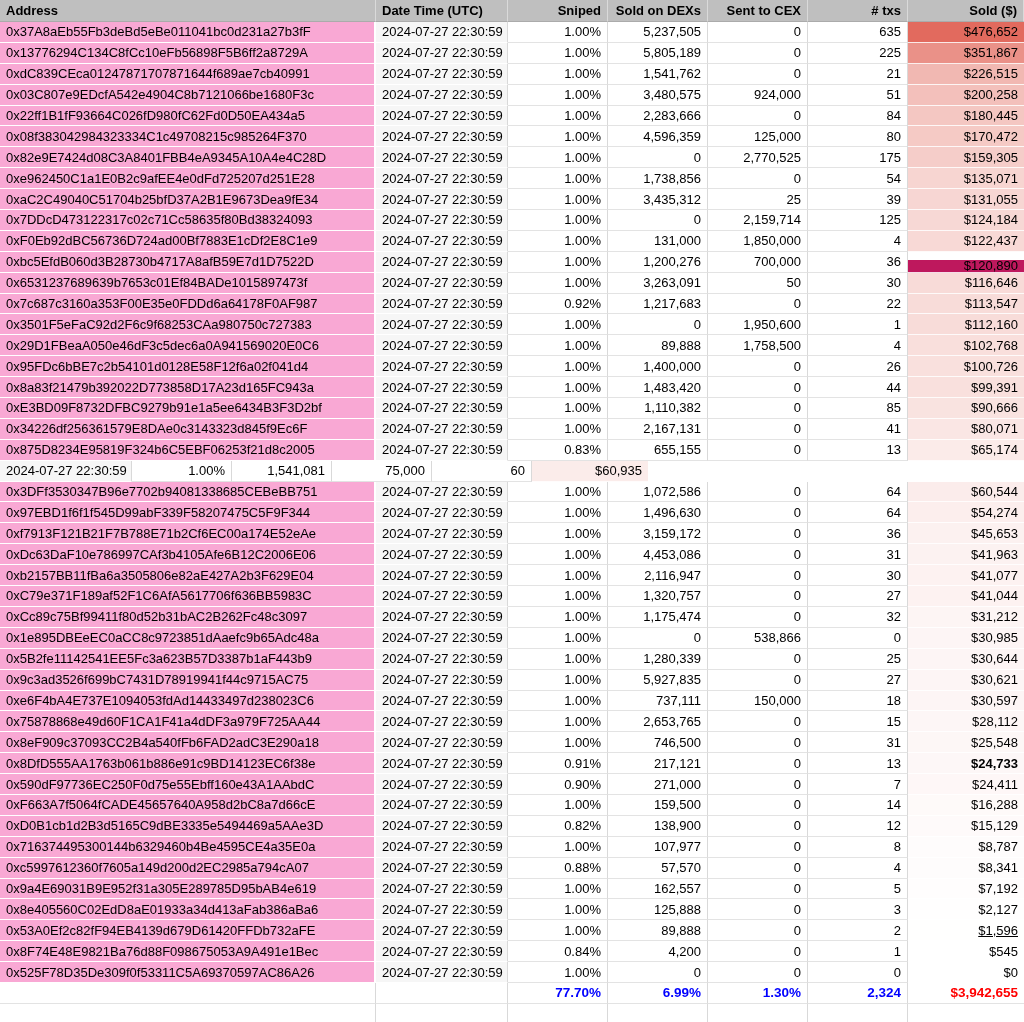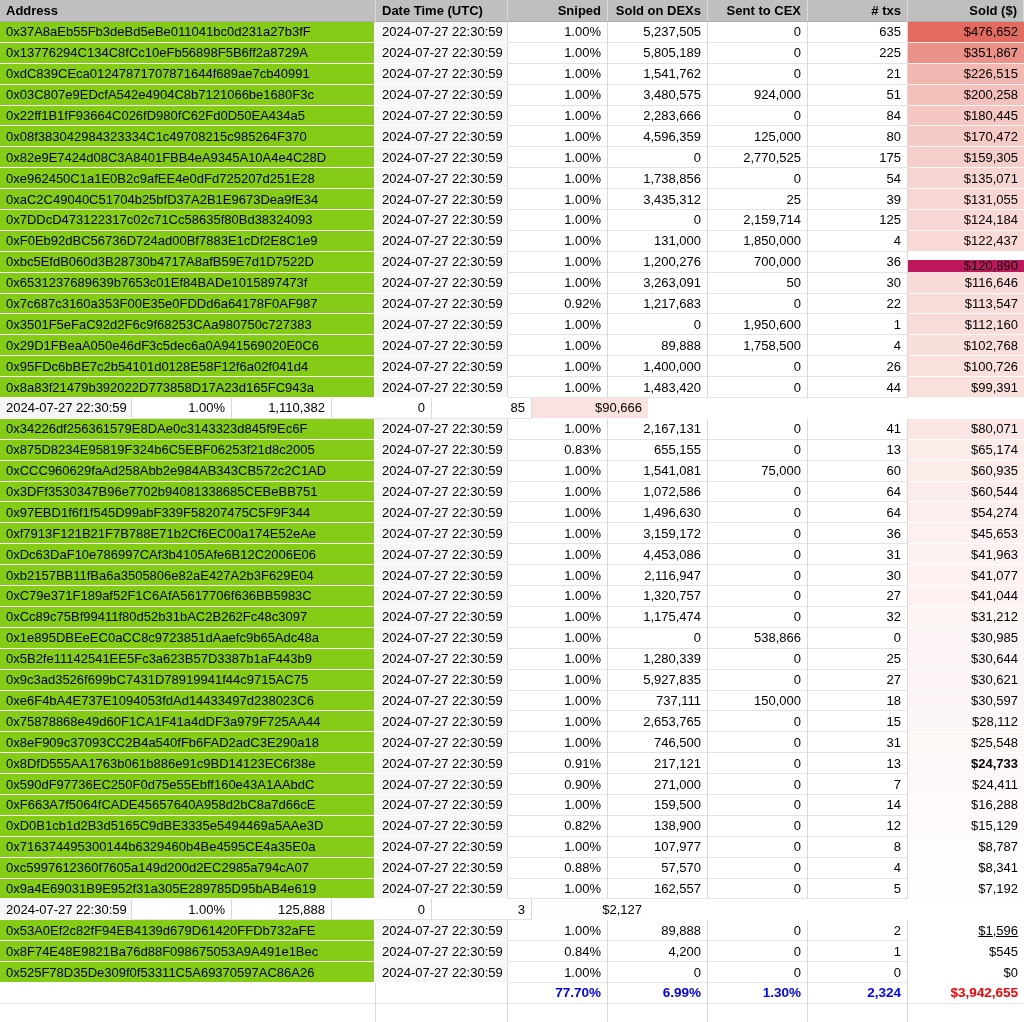--- a/index.html
+++ b/index.html
@@ -29,21 +29,21 @@
   .c5{width:100px;}
   .c6{width:116px;border-right:none;}
   .num{justify-content:flex-end;text-align:right;}
   
   .header .td{
     background:#bfbfbf;font-weight:bold;
     border-right:1px solid #dadada;
     border-bottom:1px solid #ababab;
   }
   
-  .body-row .c0{background:#84cc16;border-right:2px solid #ffffff;border-bottom:1px solid #ffffff;}
+  .body-row .c0{background:#f9a8d4;border-right:2px solid #ffffff;border-bottom:1px solid #ffffff;}
   .body-row .c1{background:#f6f6f6;border-bottom:1px solid #ffffff;}
   .body-row .c6{border-bottom:1px solid rgba(255,255,255,.85);}
   
   .totals{height:21px;}
   .totals .td{font-weight:bold;font-size:13.5px;border-bottom:1px solid #e3e3e3;}
   .totals .blue{color:#0000ff;}
   .totals .red{color:#ff0000;}
   
   .ghost{flex:1 1 auto;min-height:0;}
   .ghost .td{border-bottom:none;}
@@ -201,20 +201,21 @@
         <div class="td c6 num" style="background: rgb(249, 224, 221);">$100,726</div>
       </div><div class="tr body-row">
         <div class="td c0">0x8a83f21479b392022D773858D17A23d165FC943a</div>
         <div class="td c1">2024-07-27 22:30:59</div>
         <div class="td c2 num">1.00%</div>
         <div class="td c3 num">1,483,420</div>
         <div class="td c4 num">0</div>
         <div class="td c5 num">44</div>
         <div class="td c6 num" style="background: rgb(249, 224, 221);">$99,391</div>
       </div><div class="tr body-row">
+        <div class="td c0">0xE3BD09F8732DFBC9279b91e1a5ee6434B3F3D2bf</div>
         <div class="td c1">2024-07-27 22:30:59</div>
         <div class="td c2 num">1.00%</div>
         <div class="td c3 num">1,110,382</div>
         <div class="td c4 num">0</div>
         <div class="td c5 num">85</div>
         <div class="td c6 num" style="background: rgb(249, 227, 224); padding-left: 28px;">$90,666</div>
       </div><div class="tr body-row">
         <div class="td c0">0x34226df256361579E8DAe0c3143323d845f9Ec6F</div>
         <div class="td c1">2024-07-27 22:30:59</div>
         <div class="td c2 num">1.00%</div>
@@ -224,21 +225,20 @@
         <div class="td c6 num" style="background: rgb(250, 230, 228);">$80,071</div>
       </div><div class="tr body-row">
         <div class="td c0">0x875D8234E95819F324b6C5EBF06253f21d8c2005</div>
         <div class="td c1">2024-07-27 22:30:59</div>
         <div class="td c2 num">0.83%</div>
         <div class="td c3 num">655,155</div>
         <div class="td c4 num">0</div>
         <div class="td c5 num">13</div>
         <div class="td c6 num" style="background: rgb(251, 235, 233);">$65,174</div>
       </div><div class="tr body-row">
-        <div class="td c0">0xCCC960629faAd258Abb2e984AB343CB572c2C1AD</div>
         <div class="td c1">2024-07-27 22:30:59</div>
         <div class="td c2 num">1.00%</div>
         <div class="td c3 num">1,541,081</div>
         <div class="td c4 num">75,000</div>
         <div class="td c5 num">60</div>
         <div class="td c6 num" style="background: rgb(251, 236, 234);">$60,935</div>
       </div><div class="tr body-row">
         <div class="td c0">0x3DFf3530347B96e7702b94081338685CEBeBB751</div>
         <div class="td c1">2024-07-27 22:30:59</div>
         <div class="td c2 num">1.00%</div>
@@ -392,20 +392,21 @@
         <div class="td c6 num" style="background: rgb(254, 252, 252);">$8,341</div>
       </div><div class="tr body-row">
         <div class="td c0">0x9a4E69031B9E952f31a305E289785D95bAB4e619</div>
         <div class="td c1">2024-07-27 22:30:59</div>
         <div class="td c2 num">1.00%</div>
         <div class="td c3 num">162,557</div>
         <div class="td c4 num">0</div>
         <div class="td c5 num">5</div>
         <div class="td c6 num" style="background: rgb(255, 253, 253);">$7,192</div>
       </div><div class="tr body-row">
+        <div class="td c0">0x8e405560C02EdD8aE01933a34d413aFab386aBa6</div>
         <div class="td c1">2024-07-27 22:30:59</div>
         <div class="td c2 num">1.00%</div>
         <div class="td c3 num">125,888</div>
         <div class="td c4 num">0</div>
         <div class="td c5 num">3</div>
         <div class="td c6 num" style="background: rgb(255, 254, 254);">$2,127</div>
       </div><div class="tr body-row">
         <div class="td c0">0x53A0Ef2c82fF94EB4139d679D61420FFDb732aFE</div>
         <div class="td c1">2024-07-27 22:30:59</div>
         <div class="td c2 num">1.00%</div>

